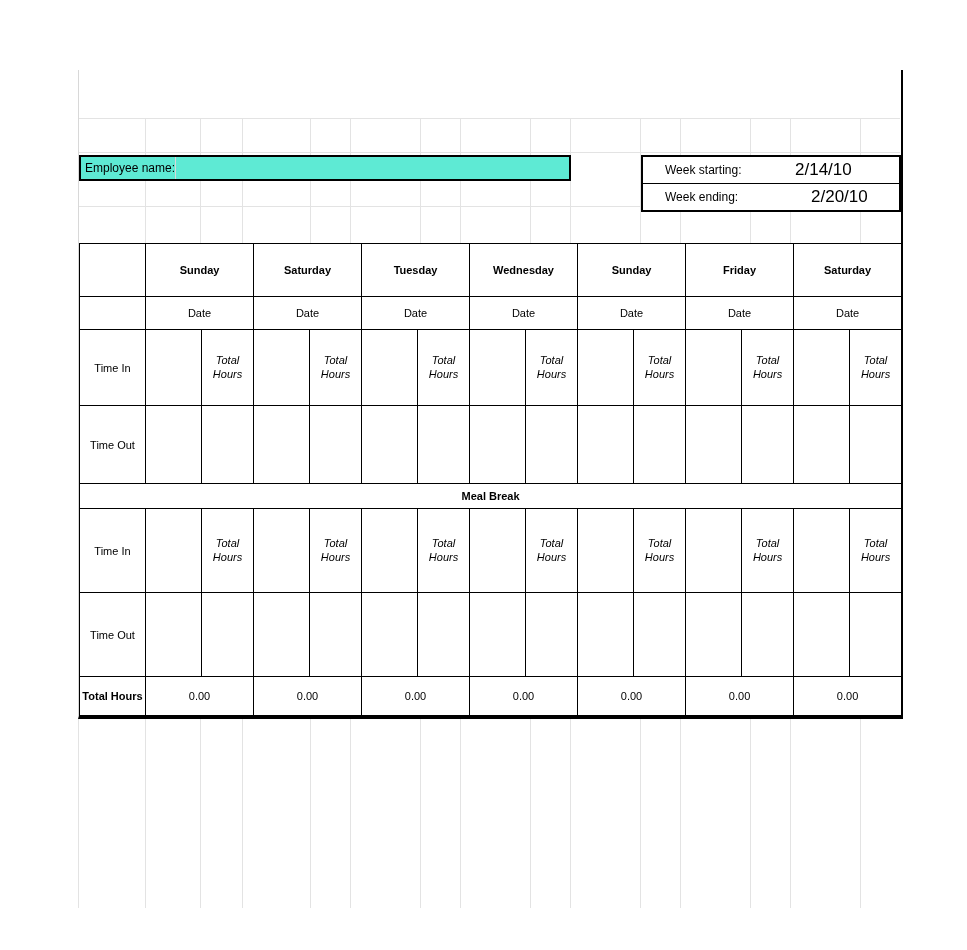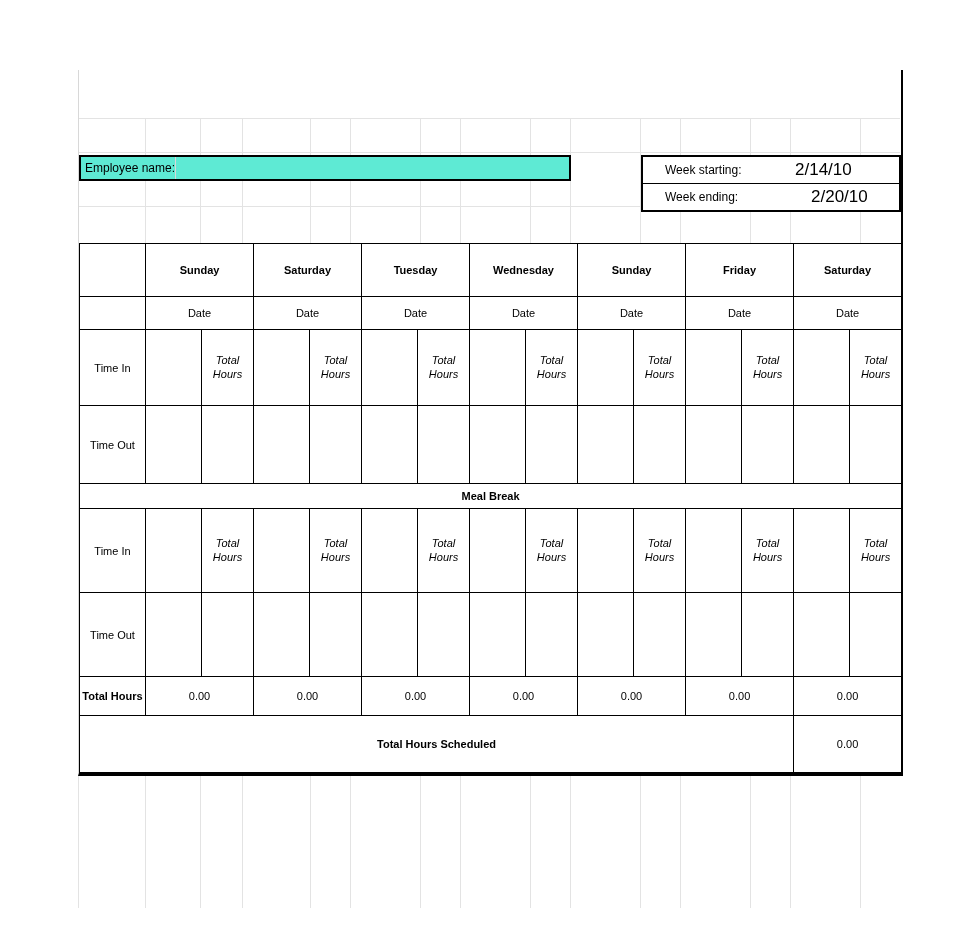--- a/index.html
+++ b/index.html
@@ -431,20 +431,16 @@
       <td class="tot-label">Total Hours</td>
       <td class="tot-val" colspan="2">0.00</td>
       <td class="tot-val" colspan="2">0.00</td>
       <td class="tot-val" colspan="2">0.00</td>
       <td class="tot-val" colspan="2">0.00</td>
       <td class="tot-val" colspan="2">0.00</td>
       <td class="tot-val" colspan="2">0.00</td>
       <td class="tot-val" colspan="2">0.00</td>
     </tr>
 
-    <tr>
-      <td class="sched-label" colspan="13">Total Hours Scheduled</td>
-      <td class="sched-val" colspan="2">0.00</td>
-    </tr>
   </tbody>
     </table>
 
 </div>
 
 </body></html>

